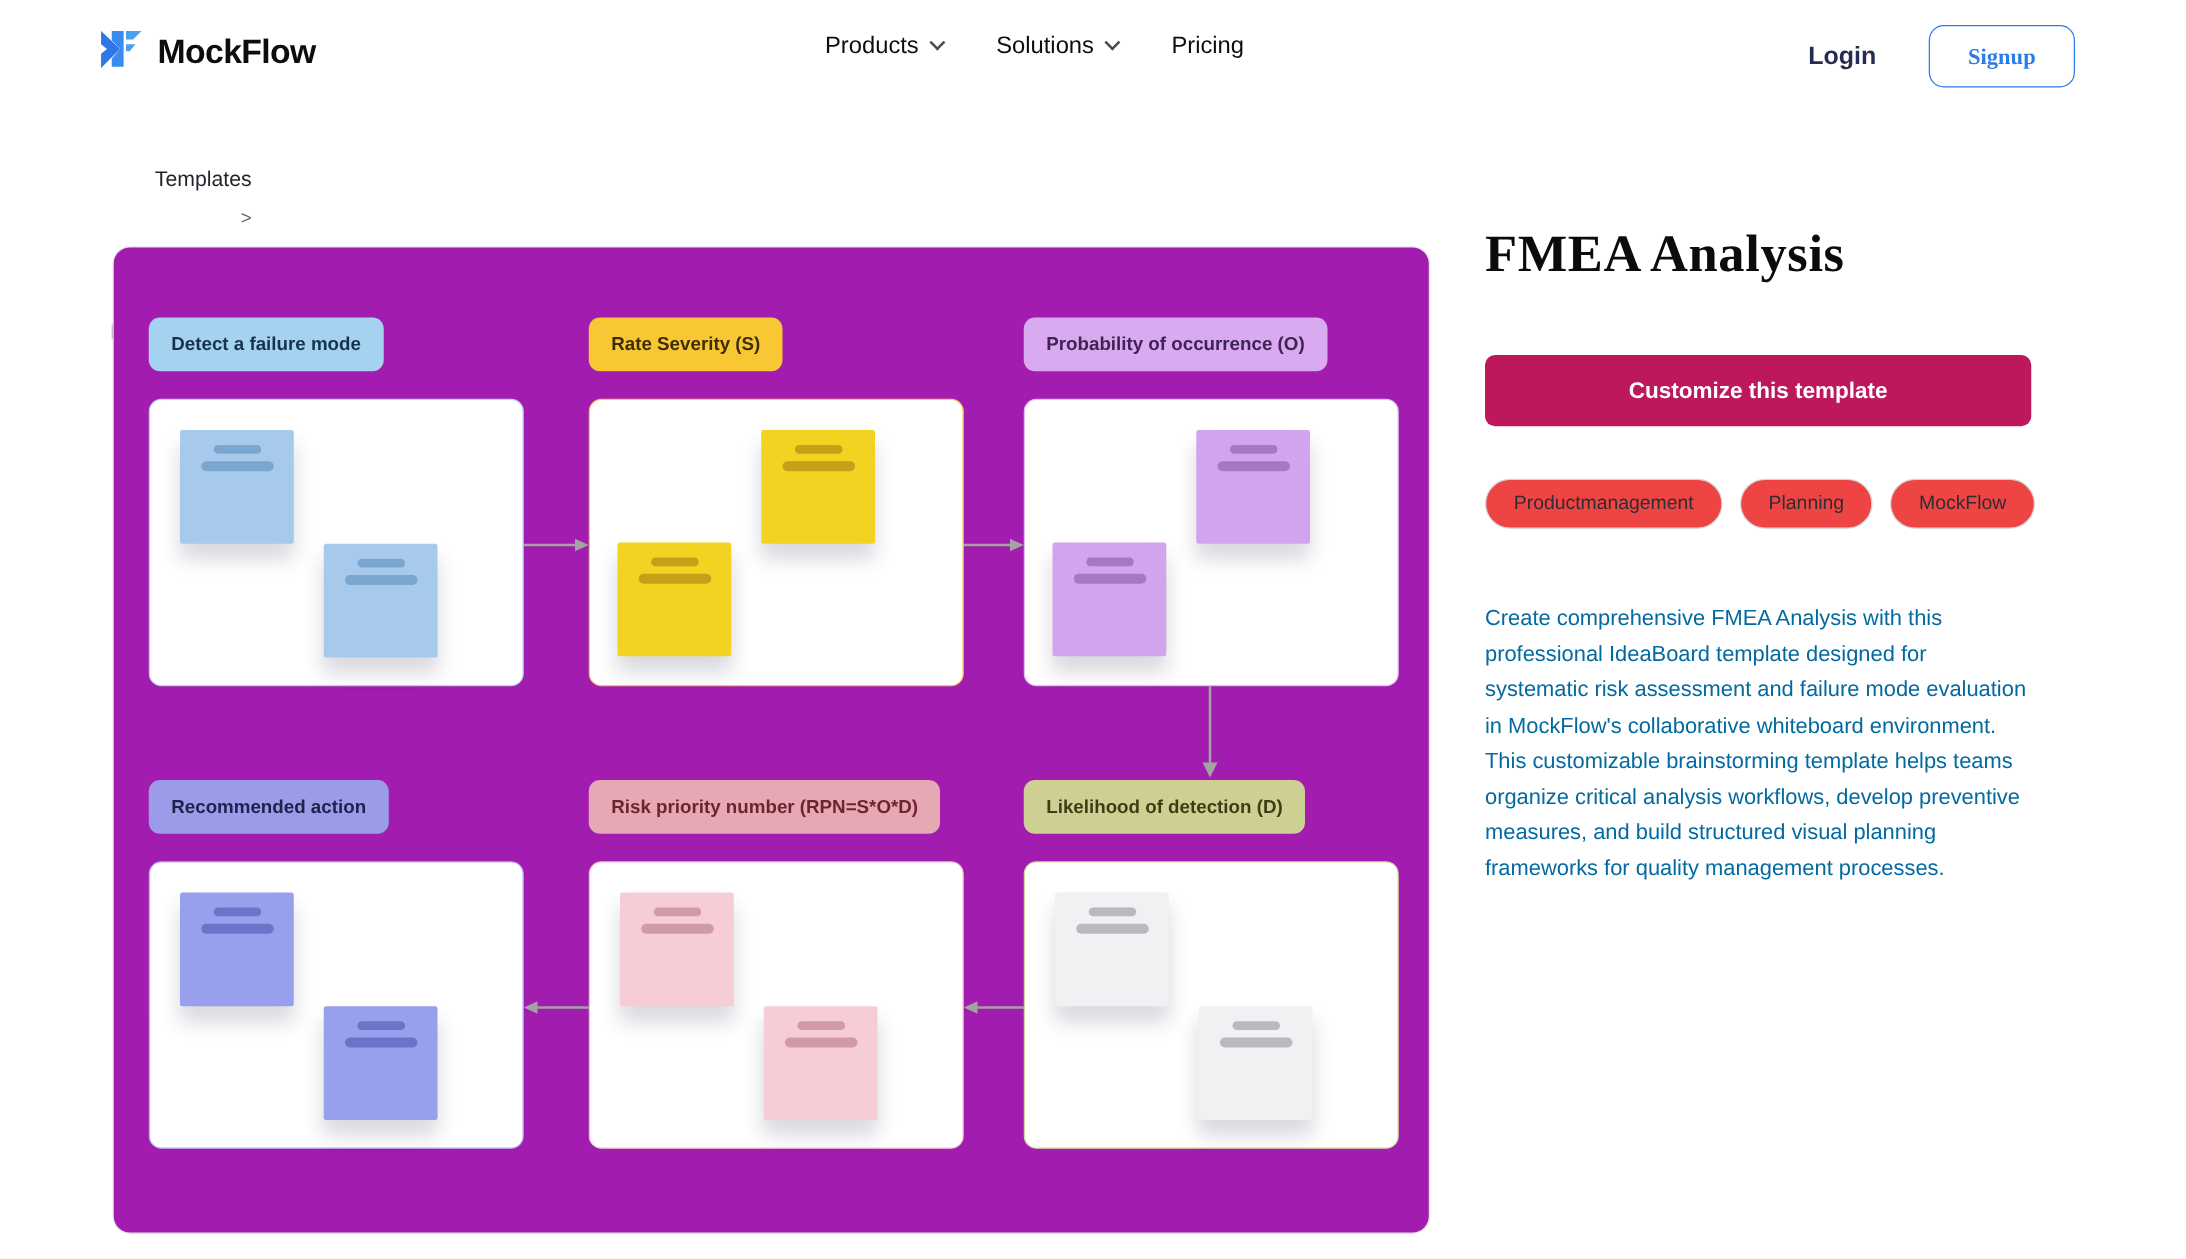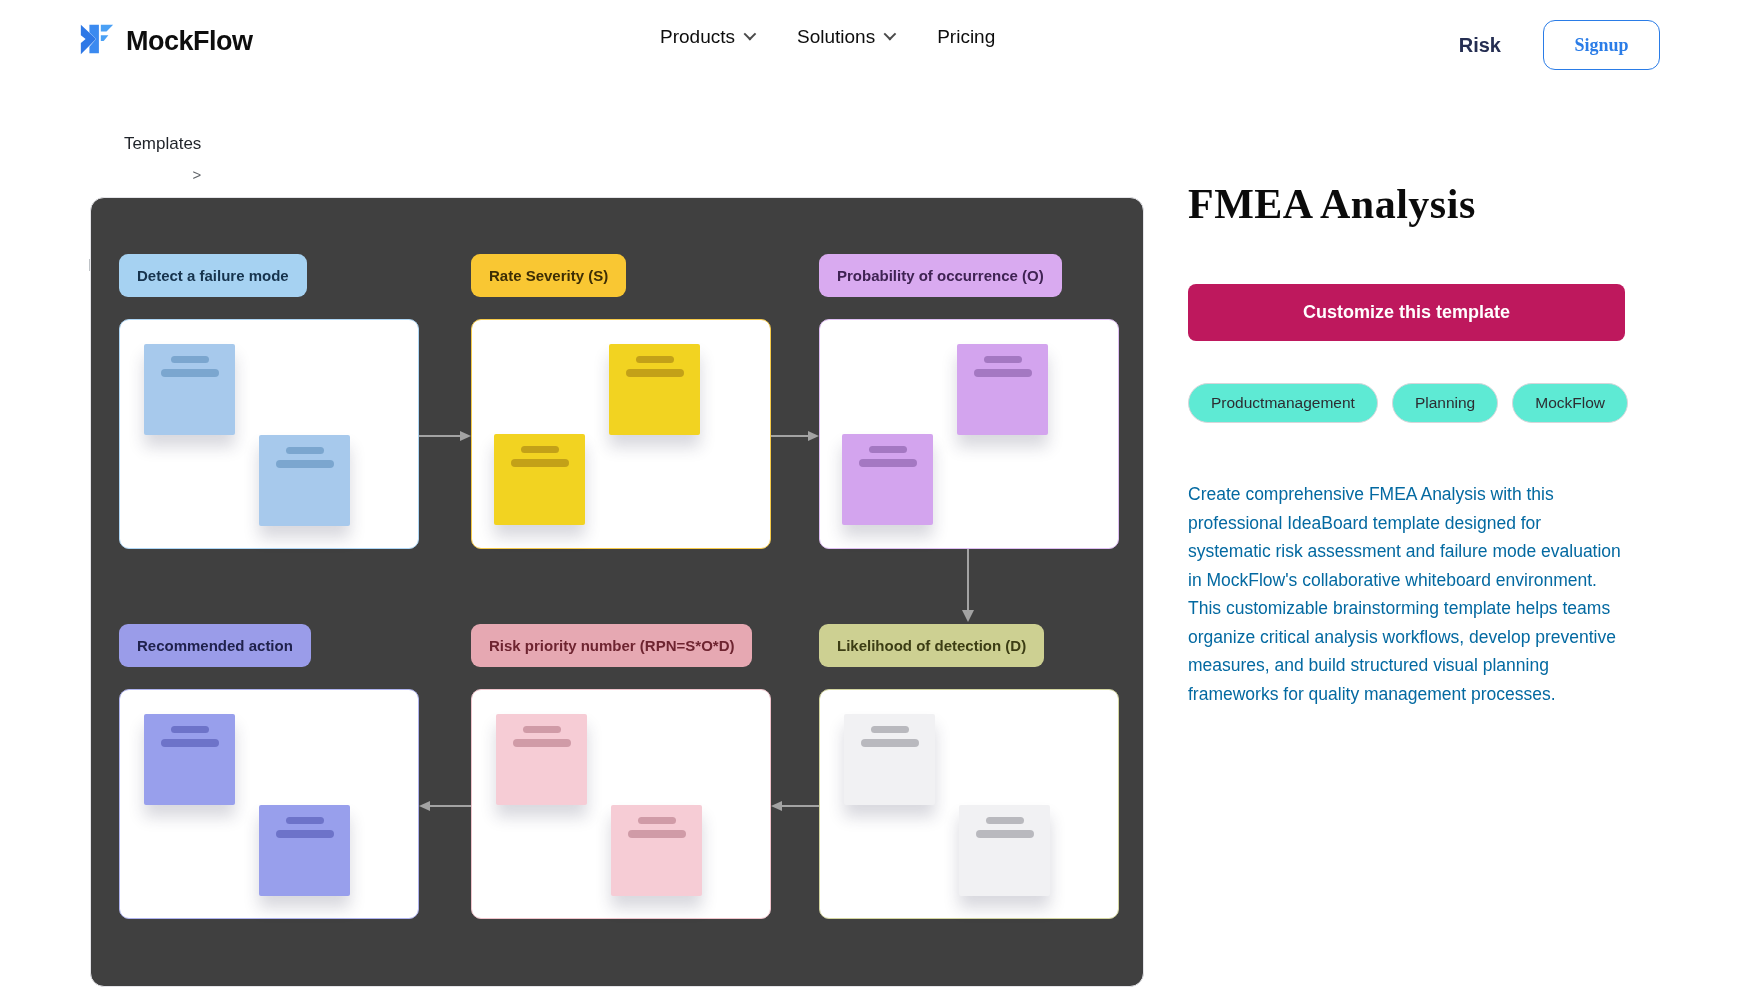--- a/index.html
+++ b/index.html
@@ -22,21 +22,21 @@
 
   
   .breadcrumb { position: absolute; left: 88px; top: 134px; display: flex; align-items: flex-end; gap: 12px; font-size: 17px; flex-direction: column; }
   .bc-item { color: #1f2329; text-decoration: none; cursor: pointer; }
   .bc-item:nth-of-type(2) { font-weight: 700; }
   .bc-item.current { color: #9ba1a8; cursor: default; }
   .bc-sep { color: #5f6368; font-size: 15px; }
 
   
   .card { position: absolute; left: 90px; top: 197px; width: 1054px; height: 790px;
-    border: 1px solid #e4e4e8; border-radius: 14px; background: #404040; }
+    border: 1px solid #e4e4e8; border-radius: 14px; background: #a21caf; }
   .board { position: relative; width: 100%; height: 100%; }
 
   .sec { position: absolute; width: 300px; }
   .sec-detect    { left: 28px;  top: 56px; }
   .sec-severity  { left: 380px; top: 56px; }
   .sec-occurrence{ left: 728px; top: 56px; }
   .sec-action    { left: 28px;  top: 426px; }
   .sec-rpn       { left: 380px; top: 426px; }
   .sec-detection { left: 728px; top: 426px; }
 
@@ -78,21 +78,21 @@
 
   
   .panel { position: absolute; left: 1188px; top: 180px; width: 437px; height: 620px; }
   .panel h1 { position: absolute; top: 0; left: 0; font-family: "Liberation Serif", serif;
     font-weight: 600; font-size: 42px; letter-spacing: 0.5px; color: #0b0b0b; }
   .cta { position: absolute; top: 104px; left: 0; width: 437px; height: 57px; border: none;
     border-radius: 8px; background: #1d7ce4; color: #fff; font-size: 18px; font-weight: 700;
     cursor: pointer; font-family: inherit; }
   .tags { position: absolute; top: 203px; left: 0; display: flex; gap: 14px; }
   .tag { display: inline-block; padding: 10px 22px; border: 1px solid #d6d6da; border-radius: 22px;
-    font-size: 15.5px; color: #2d2d32; background: #5eead4; cursor: pointer; white-space: nowrap; }
+    font-size: 15.5px; color: #2d2d32; background: #ef4444; cursor: pointer; white-space: nowrap; }
   .desc { position: absolute; top: 300px; left: 0; width: 440px; font-size: 17.5px;
     line-height: 28.5px; color: #0369a1; }
 </style>
 </head>
 <body>
 
 <div id="page">
 
   <header>
     <div class="brand">
@@ -111,21 +111,21 @@
         </a>
         <a class="nav-item">
           <span>Solutions</span>
           <span class="chev"></span>
         </a>
         <a class="nav-item">
           <span>Pricing</span>
         </a>
       </nav>
     <div class="auth">
-      <a class="login">Risk</a>
+      <a class="login">Login</a>
       <button class="signup">Signup</button>
     </div>
   </header>
 
   <div class="breadcrumb" id="breadcrumb">
       <a class="bc-item">Templates</a>
       <span class="bc-sep">&gt;</span>
       <a class="bc-item">Solutions</a>
       <span class="bc-sep">&gt;</span>
       <a class="bc-item current">FMEA Analysis</a>

